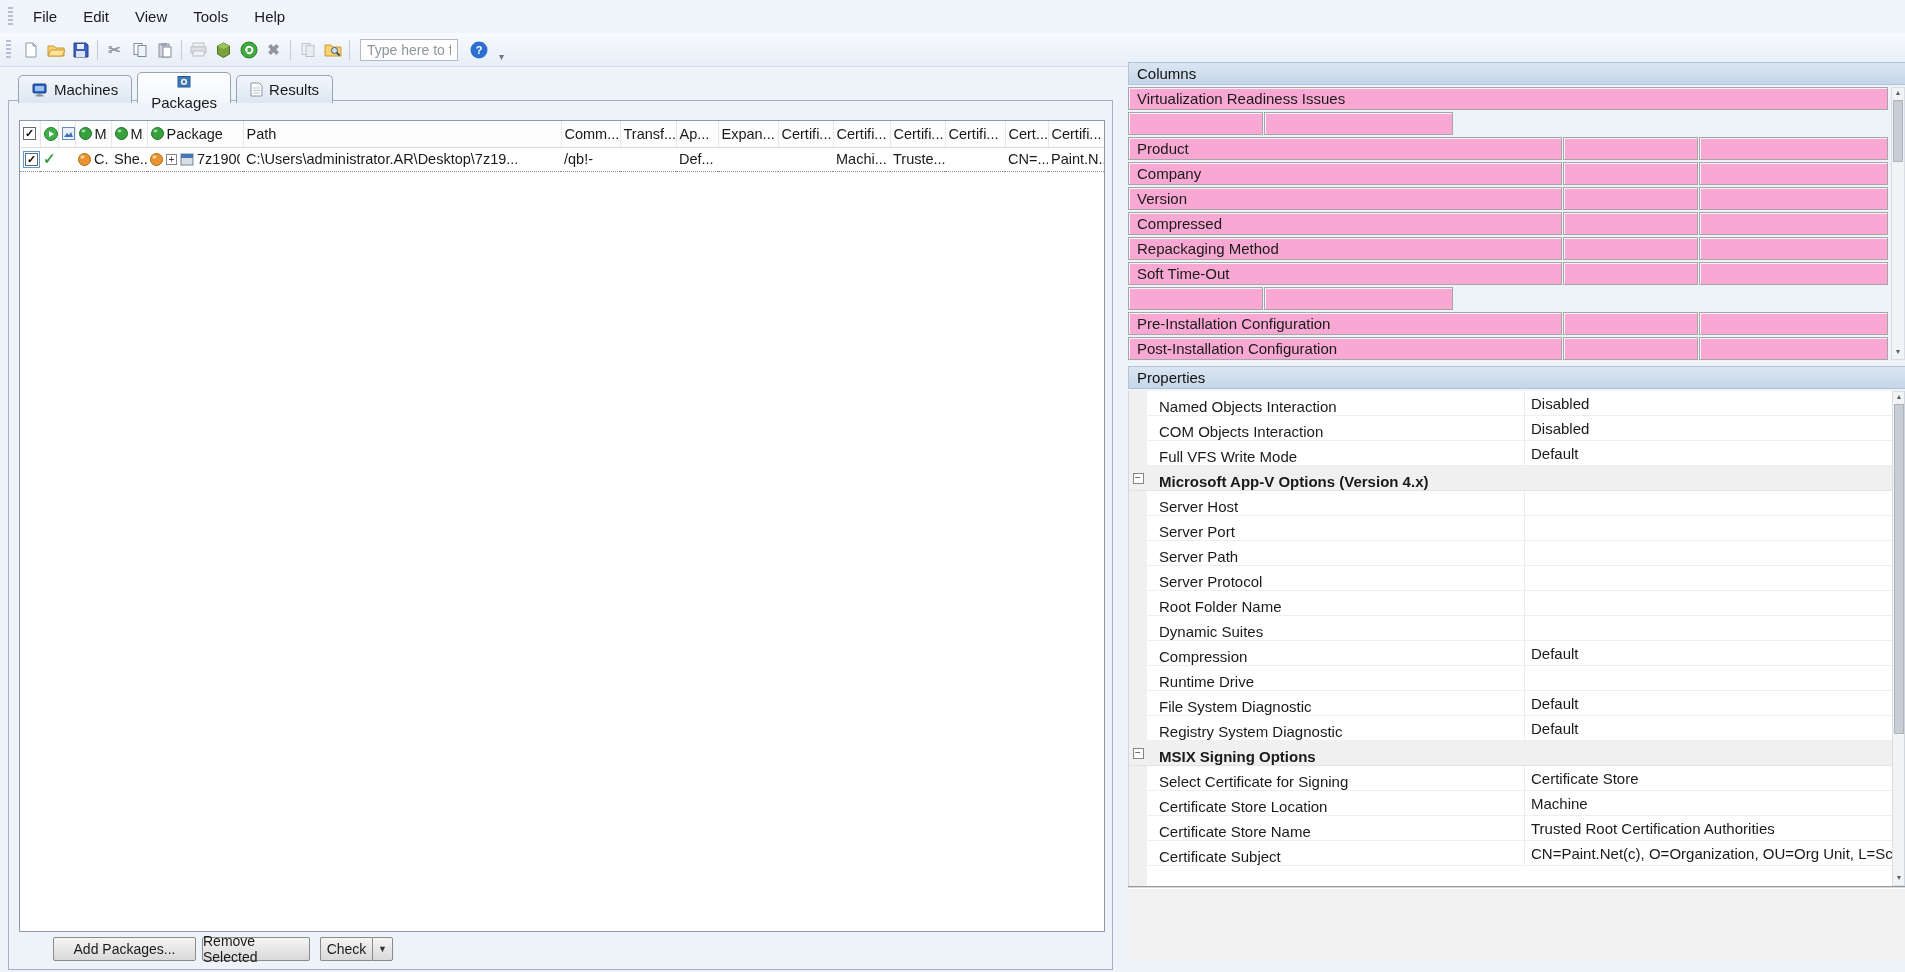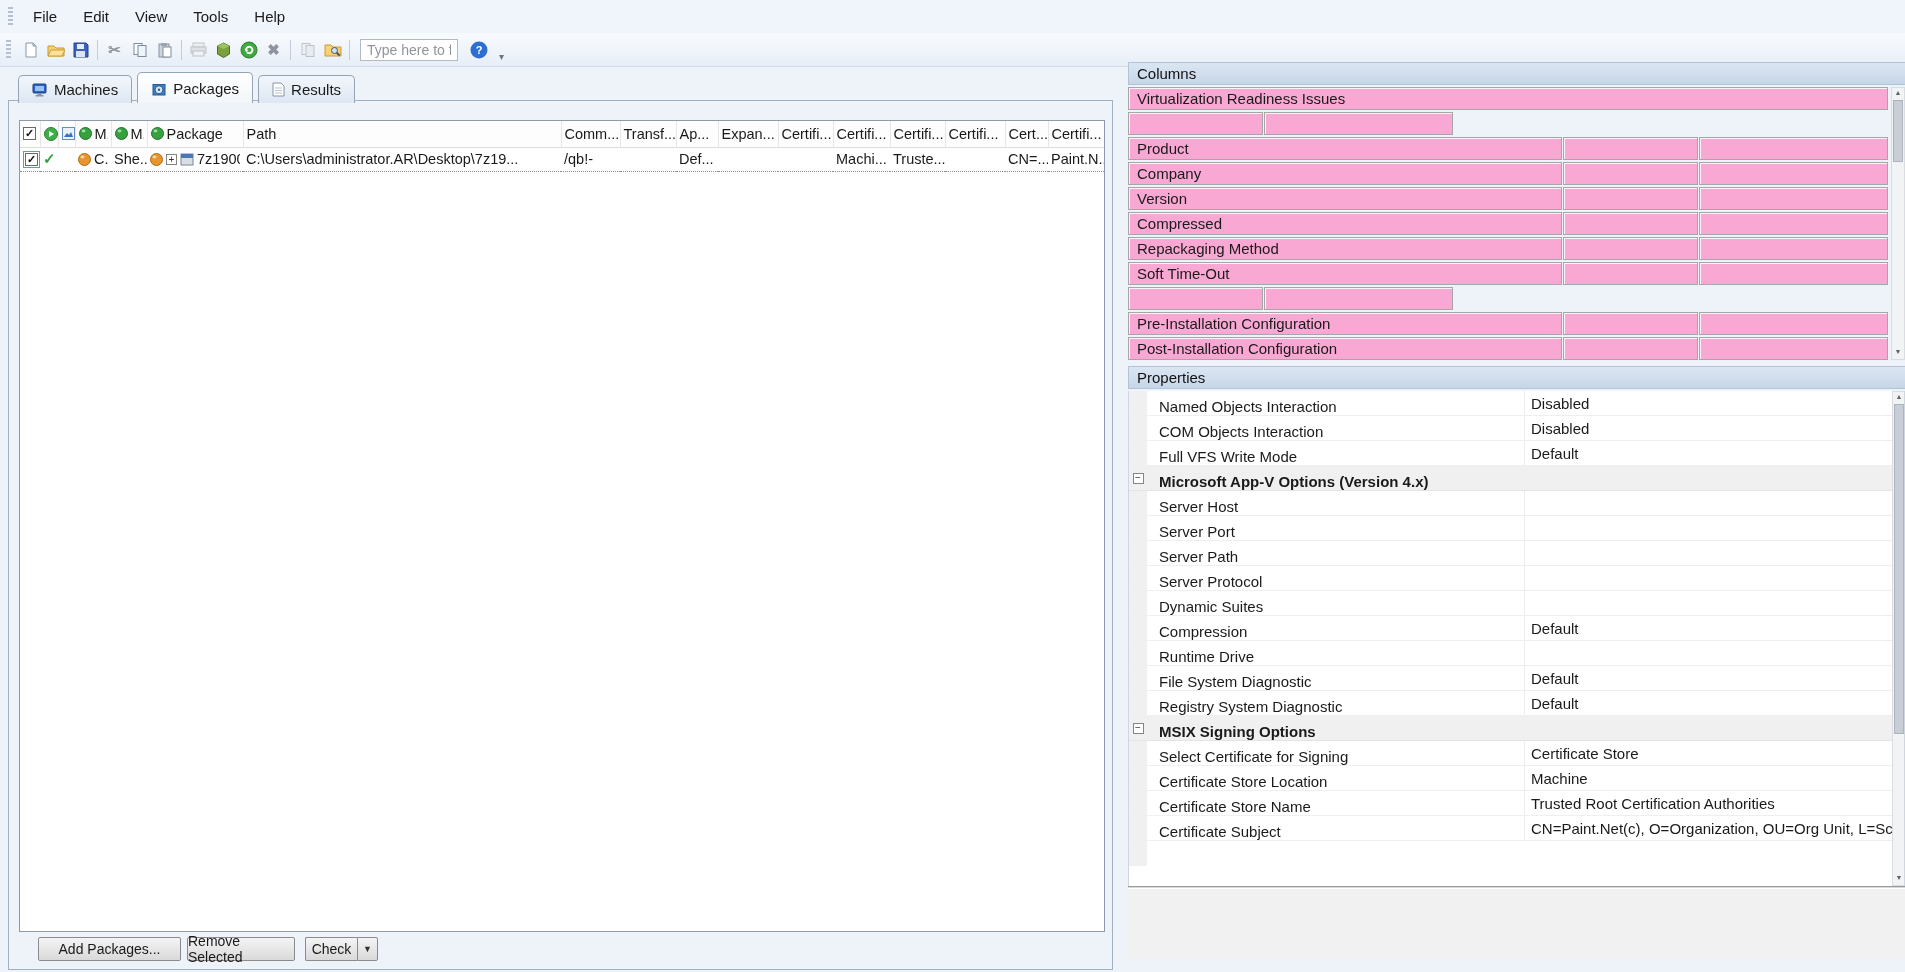--- a/index.html
+++ b/index.html
@@ -24,41 +24,41 @@
   .filter-input { width:98px; height:22px; border:1px solid #b2bac6; margin-left:6px;
                   padding:0 6px; font-family:inherit; font-size:14px; color:#333; }
   .filter-input::placeholder { color:#8f959d; opacity:1; }
   .overflow-btn { margin-left:8px; font-size:10px; color:#6b7686; align-self:flex-end; padding-bottom:4px; }
 
   
   .tabstrip { position:absolute; left:18px; top:72px; display:flex; align-items:flex-end; z-index:2; }
   .tab { height:28px; display:flex; align-items:center; gap:6px; padding:0 13px;
          background:linear-gradient(#f2f6fb,#dde7f2); border:1px solid #96a4b8; border-bottom:none;
          border-radius:5px 5px 0 0; margin-right:5px; position:relative; z-index:1; }
-  .tab.active { background:linear-gradient(#ffffff,#f2f6fa); height:31px; z-index:3; }
+  .tab.active { background:linear-gradient(#ffffff,#f2f6fa); height:31px; z-index:3;flex-direction:column; }
   .content-box { position:absolute; left:8px; top:100px; width:1105px; height:870px;
                  border:1px solid #a3b0c2; background:#eef2f9; z-index:1; }
   .list-area { position:absolute; left:10px; top:19px; width:1086px; height:812px;
                background:#fff; border:1px solid #8f9aa8; overflow:hidden; }
 
   table.pkg { border-collapse:collapse; table-layout:fixed; width:1084px; font-size:14.5px; }
   table.pkg th, table.pkg td { padding:2px 3px; text-align:left; font-weight:normal;
         white-space:nowrap; overflow:hidden; vertical-align:middle; height:26px; }
   table.pkg th { border-right:1px solid #e6e6e6; border-bottom:1px solid #dcdcdc; background:#fdfdfd; }
   tr.data-row td { border-top:1px dotted #8a8a8a; border-bottom:1px dotted #8a8a8a; height:24px; }
   .cellflex { display:flex; align-items:center; gap:3px; overflow:hidden; }
   .cb { width:13px; height:13px; border:1px solid #6a6a6a; background:#fff; display:flex;
         align-items:center; justify-content:center; font-size:11px; font-weight:bold; color:#111; line-height:1; }
   .focus-box { display:inline-flex; border:1px solid #569ad6; padding:1px; }
   .okcheck { color:#2f9e3f; font-weight:bold; font-size:15px; }
   .plusbox { width:11px; height:11px; border:1px solid #848484; background:#fff; font-size:10px;
              line-height:9px; text-align:center; color:#333; flex:none; }
 
   
-  .btn-row { position:absolute; left:9px; top:836px; display:flex; align-items:flex-start;padding-left:20px; }
+  .btn-row { position:absolute; left:24px; top:836px; display:flex; align-items:flex-start;padding-left:20px; }
   .btn { height:24px; background:linear-gradient(#f5f5f5,#e8e8e8 45%,#d9d9d9); border:1px solid #8b8b8b;
          border-radius:2px; display:flex; align-items:center; justify-content:center; font-size:14px; }
   .btn-add { width:143px; margin-right:6px; }
   .btn-remove { width:108px; margin-right:10px; }
   .btn-split { display:flex; }
   .btn-check-main { width:52px; border-right:none; border-radius:2px 0 0 2px; }
   .btn-check-arrow { width:21px; border-radius:0 2px 2px 0; font-size:9px; color:#333; }
 
   
   .right-pane { position:absolute; left:1128px; top:62px; width:879px; height:899px; }
@@ -495,20 +495,25 @@
             <div class="plabel">Server Path</div>
             <div class="pvalue"></div>
           </div>
         <div class="prow">
             <div class="pgutter"></div>
             <div class="plabel">Server Protocol</div>
             <div class="pvalue"></div>
           </div>
         <div class="prow">
             <div class="pgutter"></div>
+            <div class="plabel">Root Folder Name</div>
+            <div class="pvalue"></div>
+          </div>
+        <div class="prow">
+            <div class="pgutter"></div>
             <div class="plabel">Dynamic Suites</div>
             <div class="pvalue"></div>
           </div>
         <div class="prow">
             <div class="pgutter"></div>
             <div class="plabel">Compression</div>
             <div class="pvalue">Default</div>
           </div>
         <div class="prow">
             <div class="pgutter"></div>

